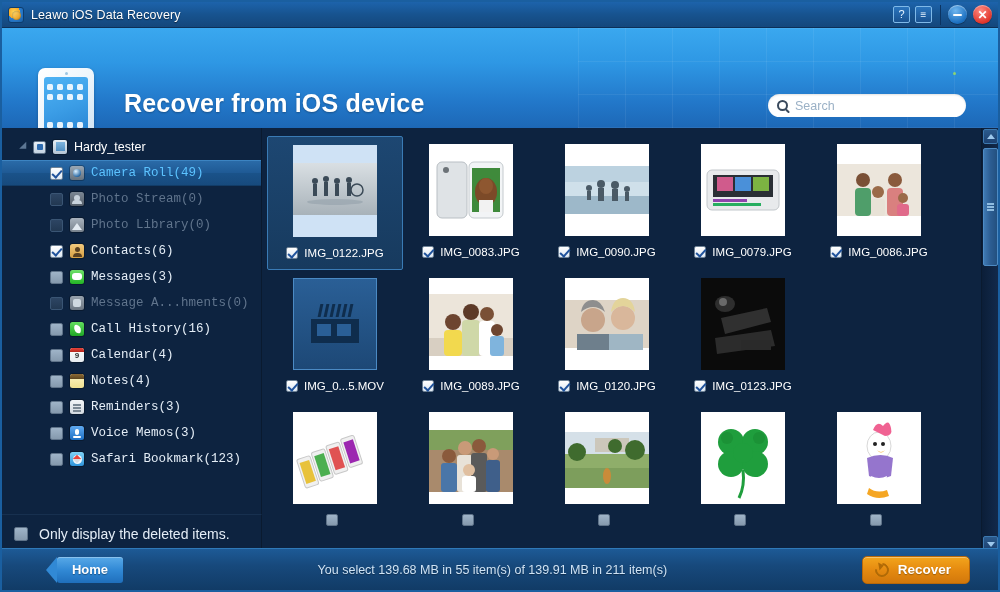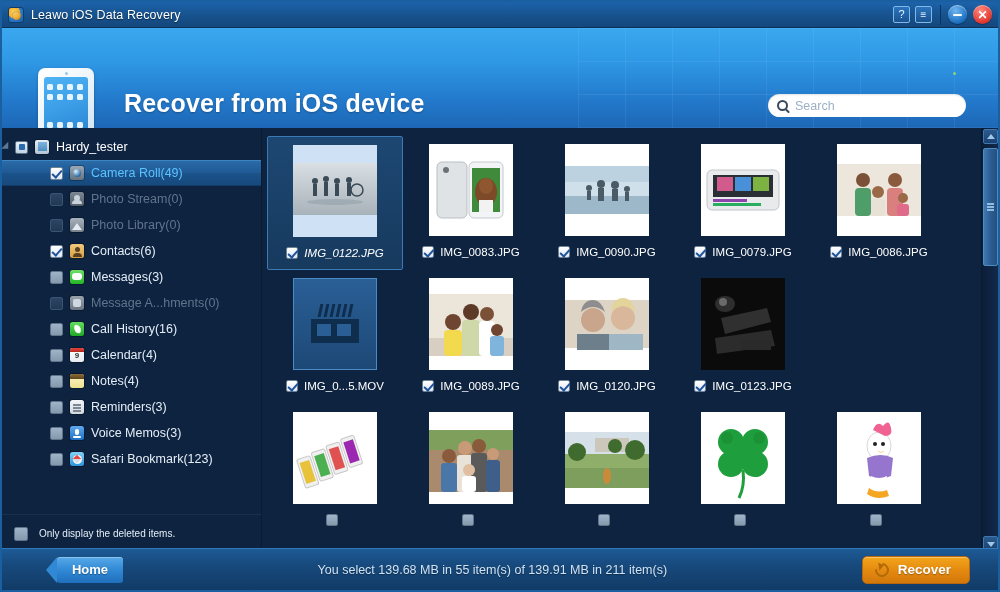--- a/index.html
+++ b/index.html
@@ -130,22 +130,22 @@
   .sidebar {
     position: absolute; left: 0; top: 126px; width: 260px; height: 386px;
     background: #0d2340;
     border-right: 1px solid #0a1a2f;
     padding-top: 6px;
   }
   .tree-row {
     display: flex; align-items: center; height: 26px;
     padding-left: 10px; cursor: pointer; position: relative;
   }
-  .tree-row.root { padding-left: 2px; align-items: center; }
-  .tree-row.child { padding-left: 48px; }
+  .tree-row.root { padding-left: 20px; align-items: center; }
+  .tree-row.child { padding-left: 48px; font-family: Liberation Mono, monospace; }
   .tree-row.selected {
     background: linear-gradient(to bottom, #2a6ba8 0%, #1f5a95 48%, #1a5289 52%, #174a7d 100%);
     border-top: 1px solid #3c84c2; border-bottom: 1px solid #123c67;
     height: 26px;
   }
   .caret {
     width: 0; height: 0; margin-right: 6px;
     border-left: 5px solid #5d7794; border-top: 5px solid transparent;
     border-bottom: 5px solid transparent; transform: rotate(45deg);
     flex: none;
@@ -234,37 +234,37 @@
   .tree-row.disabled .tree-label { color: #60748c; }
   .tree-row.root .tree-label { color: #ffffff; }
 
   
   .onlydeleted {
     position: absolute; left: 0; top: 512px; width: 260px; height: 38px;
     background: #0d2340; border-top: 1px solid #17304f; border-right: 1px solid #0a1a2f;
     display: flex; align-items: center; padding-left: 12px;
   }
   .onlydeleted .cb { margin-right: 11px; width: 14px; height: 14px; }
-  .onlydeleted span { font-size: 10px; color: #e4edf6; }
+  .onlydeleted span { font-size: 14px; color: #e4edf6; }
 
   
   .content {
     position: absolute; left: 261px; top: 126px; width: 735px; height: 424px;
     background: #0d2340; overflow: hidden;
   }
   .grid-wrap { position: absolute; left: 0; top: 0; width: 718px; padding: 8px 0 0 4px; }
   .row { display: flex; }
   .cell {
     width: 136px; height: 134px; margin-right: 0px;
     display: flex; flex-direction: column; align-items: center;
     padding-top: 8px; position: relative;
   }
   .cell.selected {
     background: linear-gradient(to bottom, #1d4772, #173a5e);
-    border: 1px solid #3a7bb5; border-radius: 2px; font-style: italic;
+    border: 1px solid #3a7bb5; border-radius: 2px;
   }
   .thumb {
     width: 84px; height: 92px; background: #ffffff;
     display: flex; align-items: center; justify-content: center;
     overflow: hidden; position: relative;
   }
   .cap { display: flex; align-items: center; margin-top: 10px; }
   .cap .cb { width: 12px; height: 12px; margin-right: 6px; }
   .cap span { font-size: 11.5px; color: #ffffff; white-space: nowrap; }
   .ph { width: 100%; height: 100%; }

